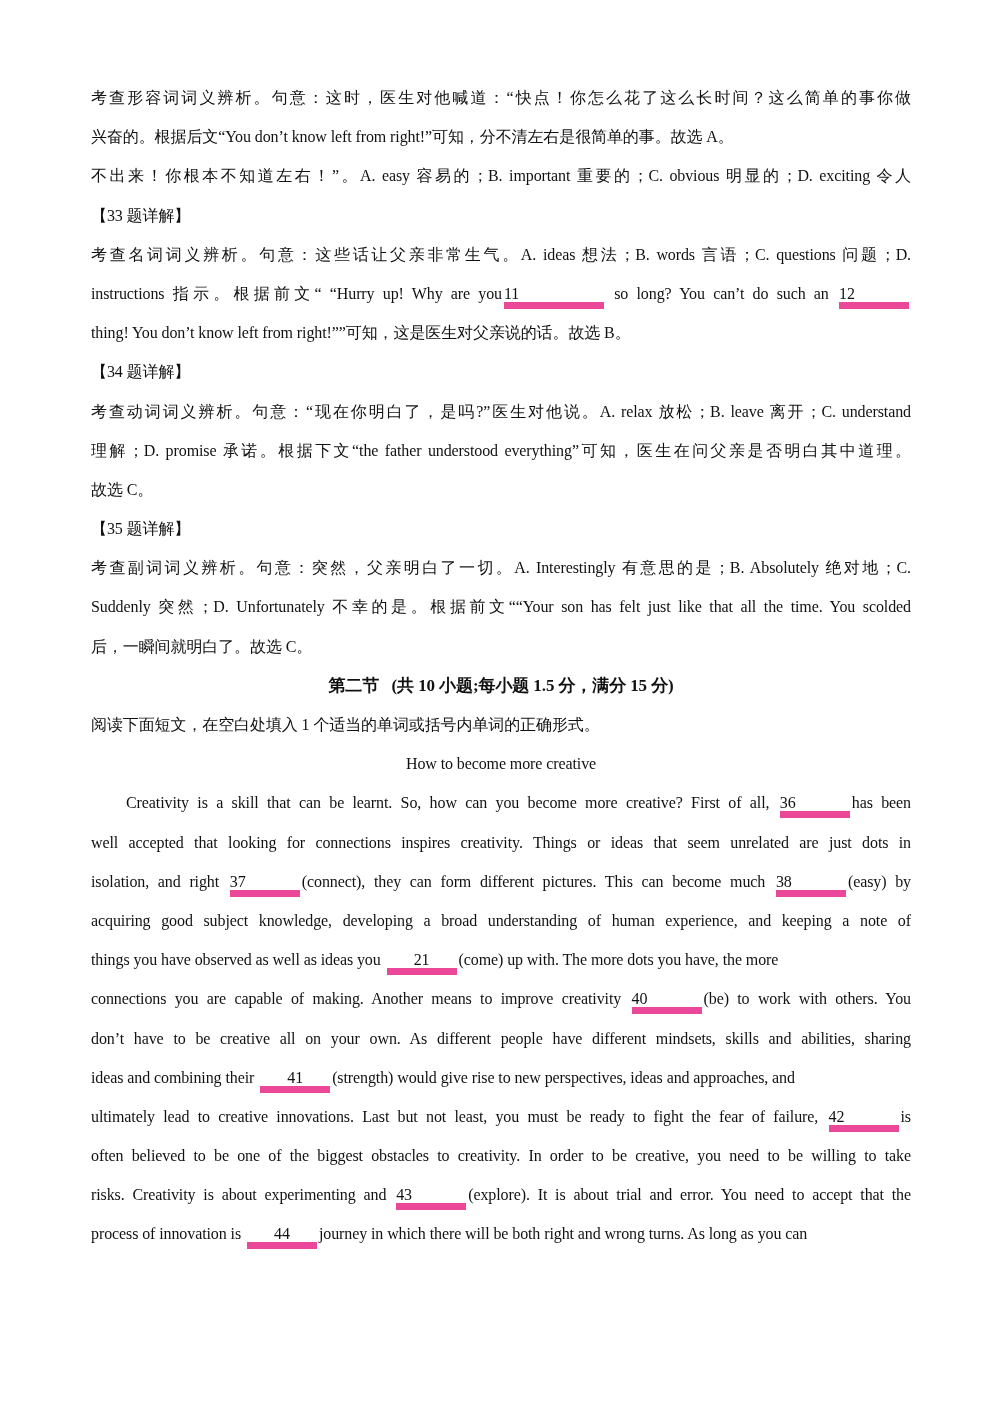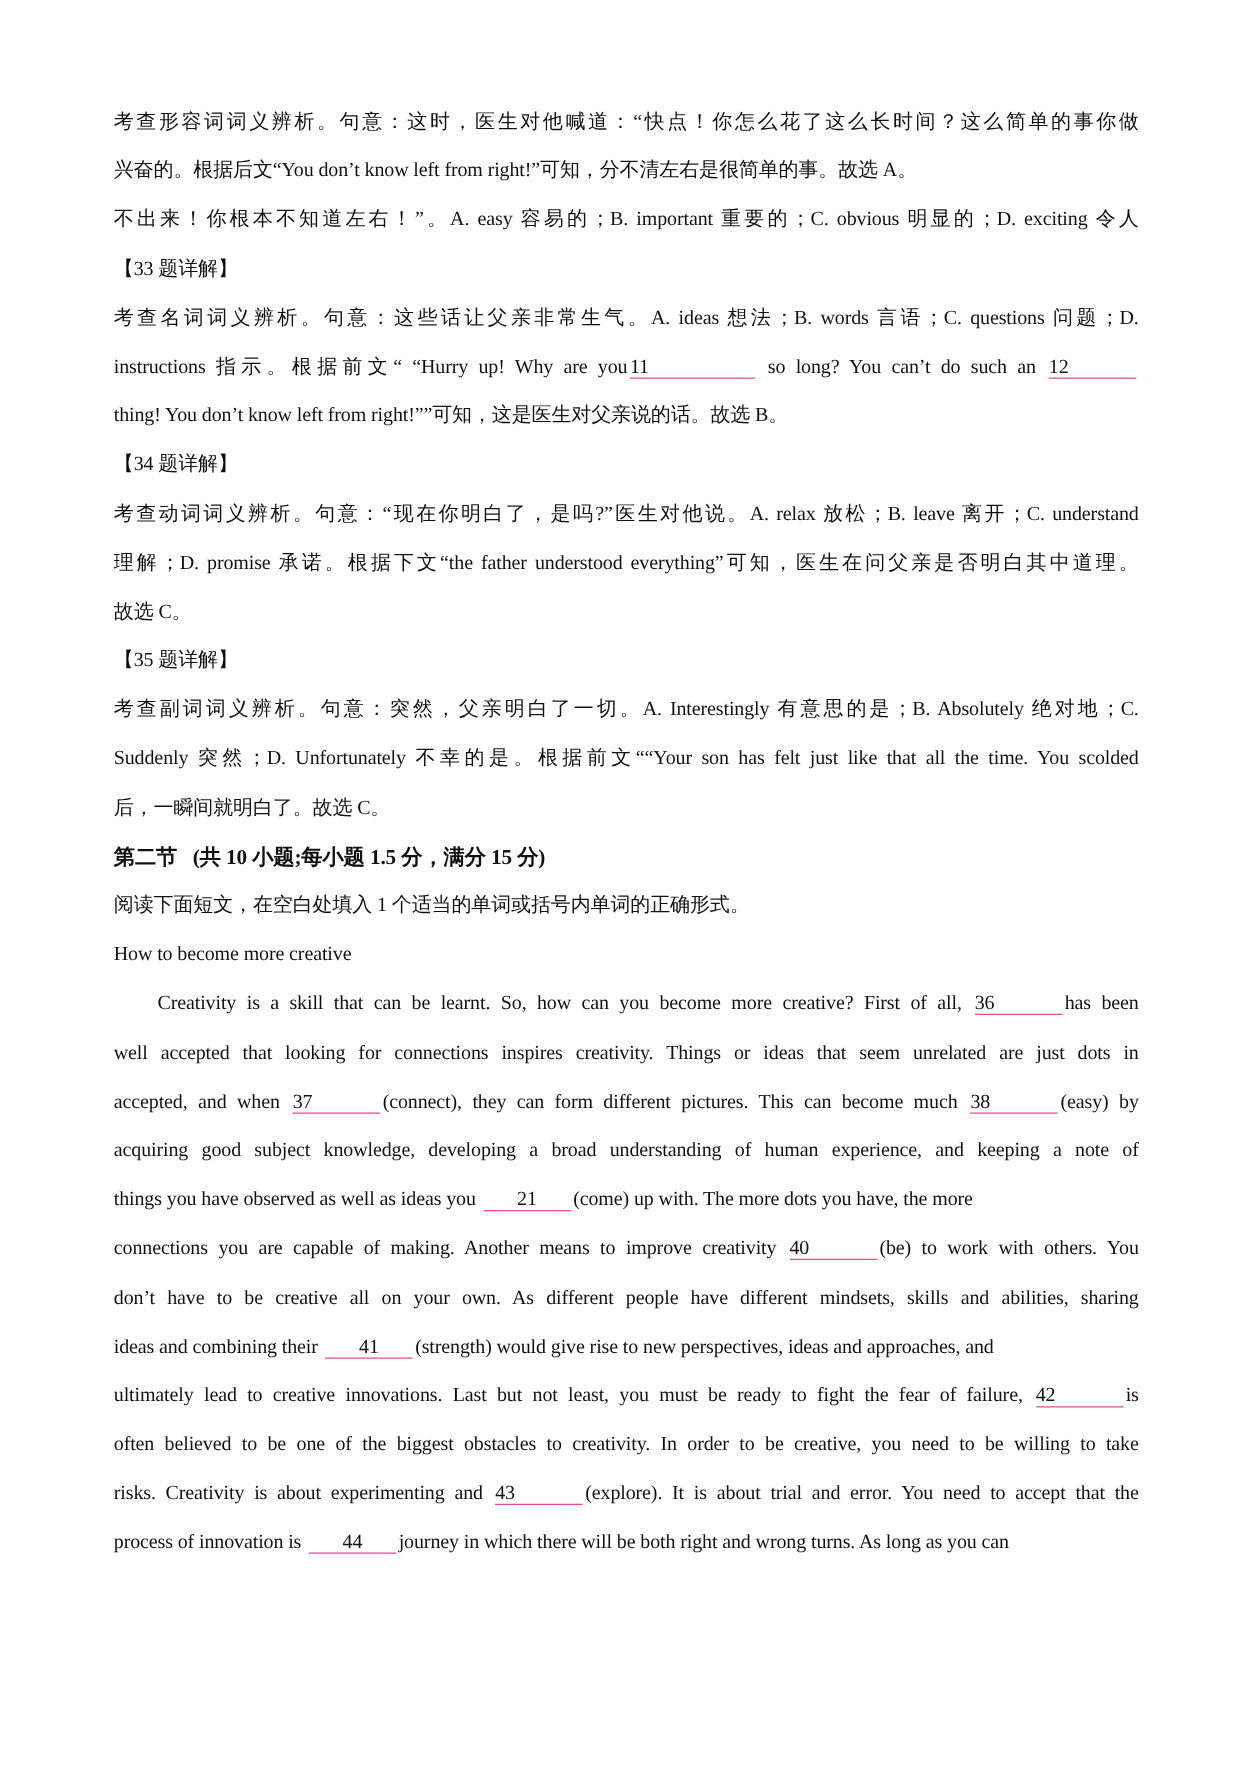--- a/index.html
+++ b/index.html
@@ -23,25 +23,25 @@
       line-height: 30px;
       white-space: nowrap;
       letter-spacing: -0.1px;
     }
     .justify {
       text-align: justify;
       text-align-last: justify;
       white-space: normal;
     }
     .heading-bold { font-weight: bold; font-size: 17px; }
-    .center { }
+    .center { text-align: center; }
     .indent { padding-left: 35px; }
     .blank {
       display: inline-block;
-      border-bottom: 1px solid #ec4899;
+      border-bottom: 7px solid #ec4899;
       text-align: center;
       line-height: 16px;
       padding: 0;
       margin: 0 2px;
     }
     .blank.w-sm { width: 70px; }
     .blank.w-lg { width: 100px; }
   </style>
 </head>
 <body>
@@ -60,27 +60,27 @@
   <div class="line">【34 题详解】</div>
   <div class="line justify">考查动词词义辨析。句意：“现在你明白了，是吗?”医生对他说。A. relax 放松；B. leave 离开；C. understand</div>
   <div class="line justify">理解；D. promise 承诺。根据下文“the father understood everything”可知，医生在问父亲是否明白其中道理。</div>
   <div class="line">故选 C。</div>
 
   <div class="line">【35 题详解】</div>
   <div class="line justify">考查副词词义辨析。句意：突然，父亲明白了一切。A. Interestingly 有意思的是；B. Absolutely 绝对地；C.</div>
   <div class="line justify">Suddenly 突然；D. Unfortunately 不幸的是。根据前文““Your son has felt just like that all the time. You scolded</div>
   <div class="line">后，一瞬间就明白了。故选 C。</div>
 
-  <div class="line heading-bold" style="white-space:pre;">第二节   (共 10 小题;每小题 1.5 分，满分 15 分)</div>
+  <div class="line heading-bold" style="white-space:pre;text-align:center;">第二节   (共 10 小题;每小题 1.5 分，满分 15 分)</div>
   <div class="line">阅读下面短文，在空白处填入 1 个适当的单词或括号内单词的正确形式。</div>
   <div class="line center">How to become more creative</div>
 
   <div class="line justify indent"><span>Creativity is a skill that can be learnt. So, how can you become more creative? First of all, </span><span class="blank w-sm">36</span><span>has been</span></div>
   <div class="line justify">well accepted that looking for connections inspires creativity. Things or ideas that seem unrelated are just dots in</div>
-  <div class="line justify"><span>accepted, and when </span><span class="blank w-sm">37</span><span>(connect), they can form different pictures. This can become much </span><span class="blank w-sm">38</span><span>(easy) by</span></div>
+  <div class="line justify"><span>isolation, and right </span><span class="blank w-sm">37</span><span>(connect), they can form different pictures. This can become much </span><span class="blank w-sm">38</span><span>(easy) by</span></div>
   <div class="line justify">acquiring good subject knowledge, developing a broad understanding of human experience, and keeping a note of</div>
   <div class="line"><span>things you have observed as well as ideas you </span><span class="blank w-sm">21</span><span>(come) up with. The more dots you have, the more</span></div>
   <div class="line justify"><span>connections you are capable of making. Another means to improve creativity </span><span class="blank w-sm">40</span><span>(be) to work with others. You</span></div>
   <div class="line justify">don’t have to be creative all on your own. As different people have different mindsets, skills and abilities, sharing</div>
   <div class="line"><span>ideas and combining their </span><span class="blank w-sm">41</span><span>(strength) would give rise to new perspectives, ideas and approaches, and</span></div>
   <div class="line justify"><span>ultimately lead to creative innovations. Last but not least, you must be ready to fight the fear of failure, </span><span class="blank w-sm">42</span><span>is</span></div>
   <div class="line justify">often believed to be one of the biggest obstacles to creativity. In order to be creative, you need to be willing to take</div>
   <div class="line justify"><span>risks. Creativity is about experimenting and </span><span class="blank w-sm">43</span><span>(explore). It is about trial and error. You need to accept that the</span></div>
   <div class="line"><span>process of innovation is </span><span class="blank w-sm">44</span><span>journey in which there will be both right and wrong turns. As long as you can</span></div>
 

